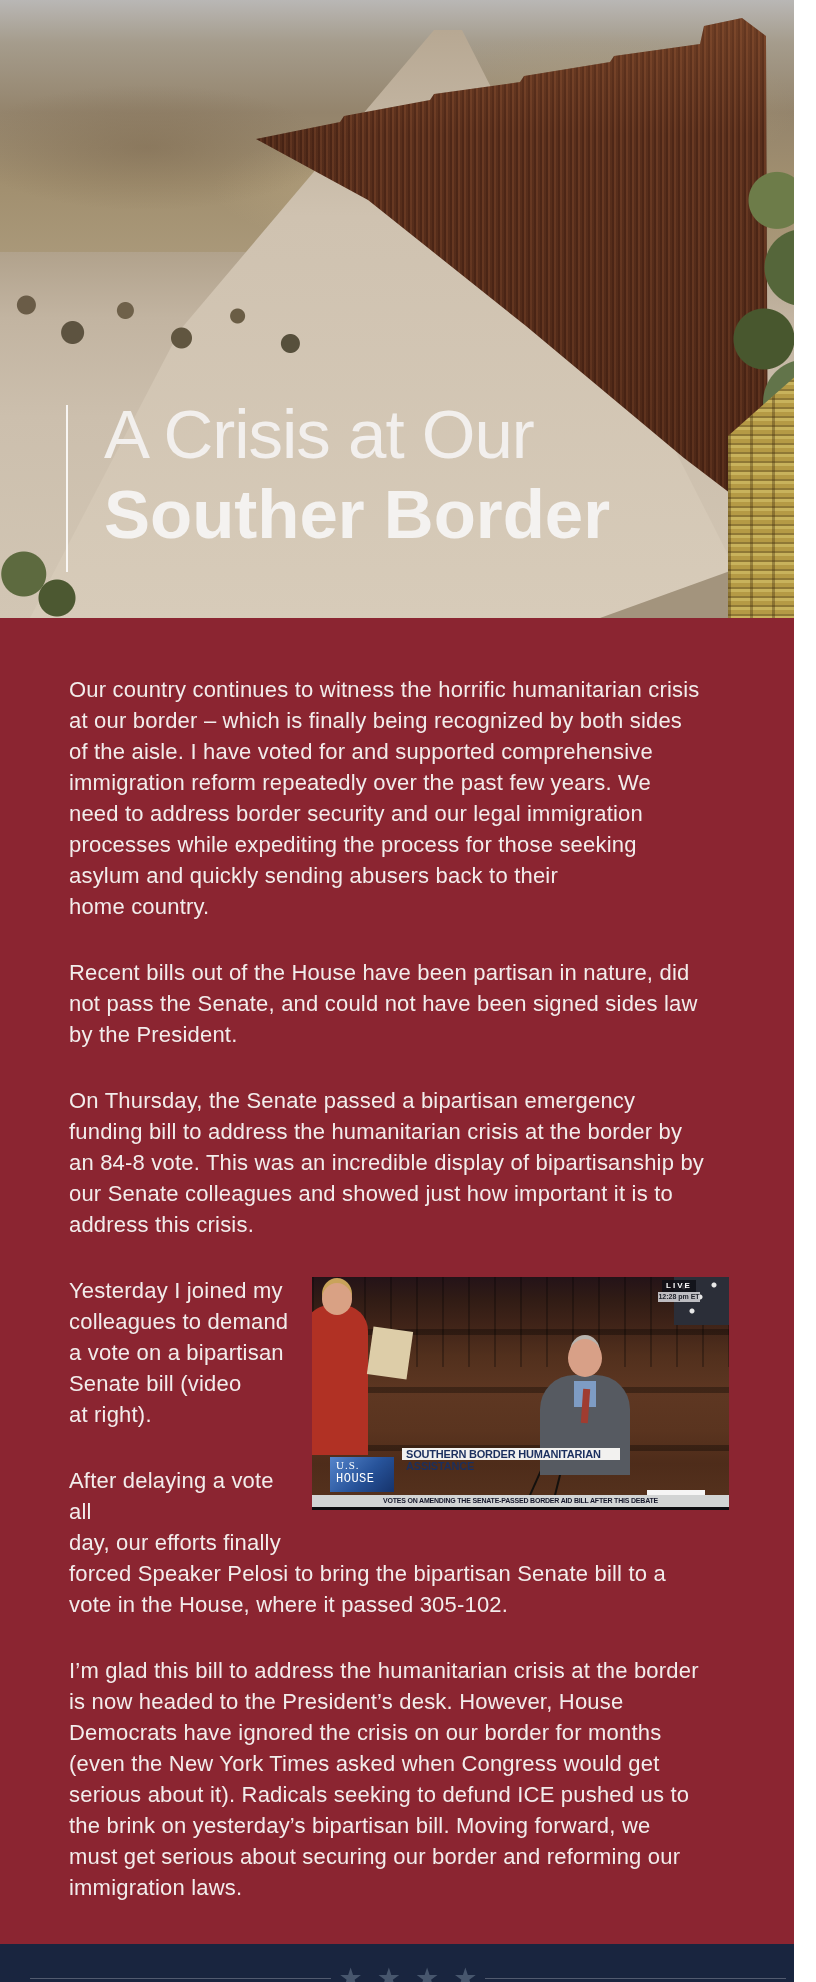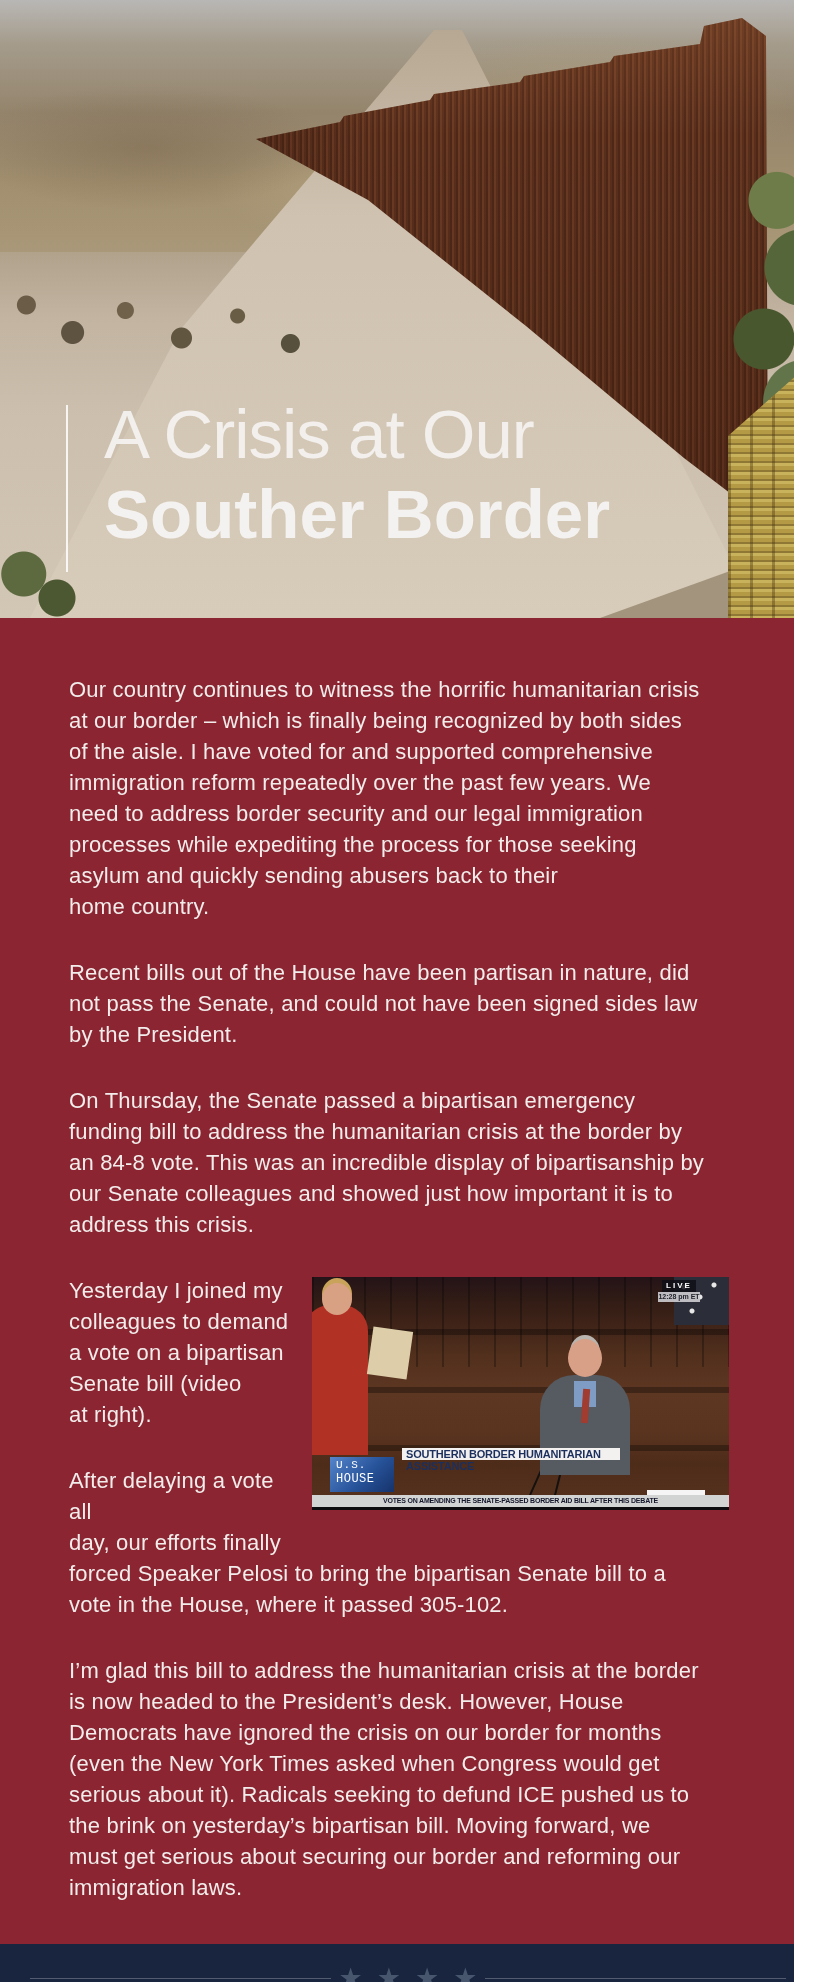--- a/index.html
+++ b/index.html
@@ -98,21 +98,21 @@
 
   .chyron-title { position:absolute; left:90px; top:171px; width:218px; height:12px; background:#f2f1ef;
     color:#1b2f5e; font-size:11px; font-weight:700; letter-spacing:-.2px; line-height:12px; padding-left:4px; }
   .chyron-info { position:absolute; left:90px; top:183px; width:241px; height:35px;
     background:linear-gradient(90deg,#2a3c62 0%,#101a30 70%,#0a1020 100%); color:#ffffff; padding:2px 0 0 4px; }
   .chyron-info .nm { font-size:9px; font-weight:700; line-height:11px; }
   .chyron-info .ln { font-size:7.5px; line-height:10px; color:#e8e8ea; }
   .house-logo { position:absolute; left:18px; top:180px; width:64px; height:35px;
     background:linear-gradient(135deg,#5585cc 0%,#27539a 55%,#16336b 100%);
     color:#ffffff; font-family:"Liberation Serif", serif; text-align:left; padding:2px 0 0 6px; }
-  .house-logo .h1 { font-size:11px; line-height:13px; letter-spacing:1px;font-family:Liberation Mono, monospace; }
+  .house-logo .h1 { font-size:11px; line-height:13px; letter-spacing:1px; }
   .house-logo .h2 { font-size:12px; line-height:14px; letter-spacing:.5px;font-family:Liberation Mono, monospace; }
   .cspan-box { position:absolute; left:335px; top:189px; width:58px; height:20px; background:#f5f5f5;
     color:#1a3a6b; font-size:10.5px; font-weight:700; text-align:center; line-height:20px; letter-spacing:.3px;margin-top:24px; }
   .ticker { position:absolute; left:0; top:218px; width:417px; height:12px; background:#d2d4d4;
     color:#15172b; font-size:7px; font-weight:700; letter-spacing:-.2px; text-align:center; line-height:12px; }
   .video-edge { position:absolute; left:0; top:230px; width:417px; height:3px; background:#0d0d10; }
 
   
   .footer { position:relative; width:816px; height:69px; background:#19253f;
     display:flex; align-items:center; padding:0 30px; }

